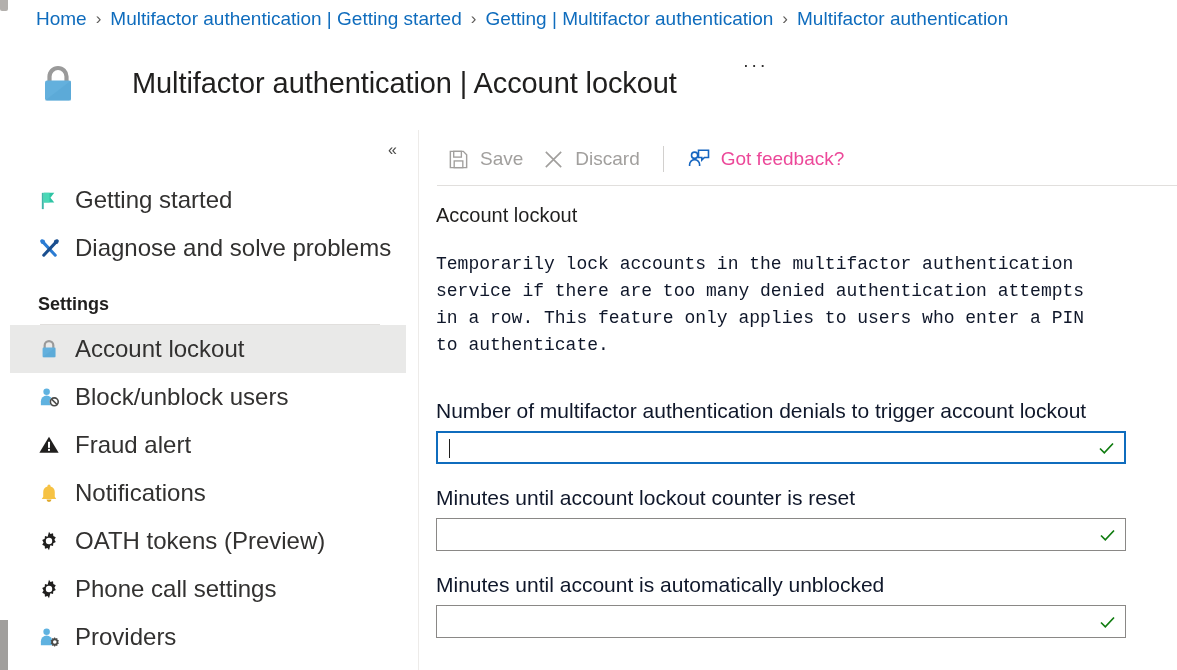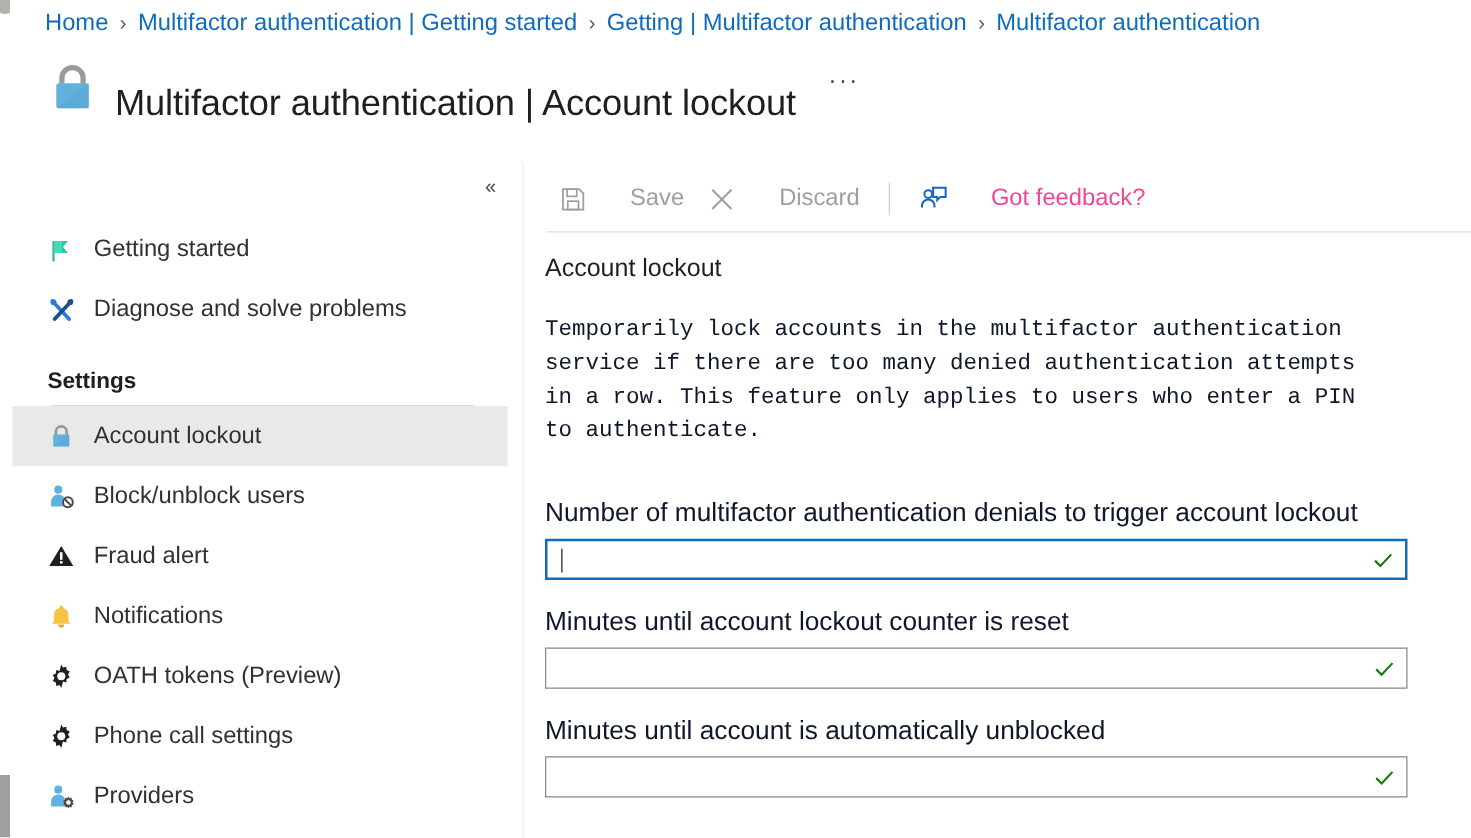--- a/index.html
+++ b/index.html
@@ -48,20 +48,22 @@
     color: #605e5c;
     margin: 0 9px;
     font-size: 17px;
   }
 
   
   .title-row {
     position: absolute;
     left: 36px; top: 48px;
     display: flex;
+    align-items: center;
+    gap: 40px;
   }
   .title-icon {
     width: 44px; height: 44px;
     margin-right: 12px;
     flex: none;
   }
   .page-title {
     font-size: 29px;
     font-weight: 400;
     color: #201f1e;
@@ -98,21 +100,21 @@
     position: absolute;
     left: 0; top: 46px;
     width: 418px;
   }
   .nav-item {
     display: flex;
     align-items: center;
     height: 48px;
     padding-left: 36px;
     cursor: pointer;
-    font-size: 19px;
+    font-size: 24px;
     color: #323130;
   }
   .nav-item.selected {
     background: #e9e9e8;
     margin-left: 10px;
     margin-right: 12px;
     padding-left: 26px;
   }
   .nav-icon {
     width: 26px; height: 26px;
@@ -156,21 +158,20 @@
     height: 42px;
   }
   .tb-btn {
     display: flex;
     align-items: center;
     height: 38px;
     padding: 0 9px;
     cursor: pointer;
     font-size: 19px;
     white-space: nowrap;
-    gap: 24px;
   }
   .tb-btn.disabled {
     color: #a19f9d;
     cursor: default;
   }
   .tb-btn.enabled { color: #ec4899; }
   .tb-icon {
     width: 24px; height: 24px;
     margin-right: 10px;
     flex: none;

